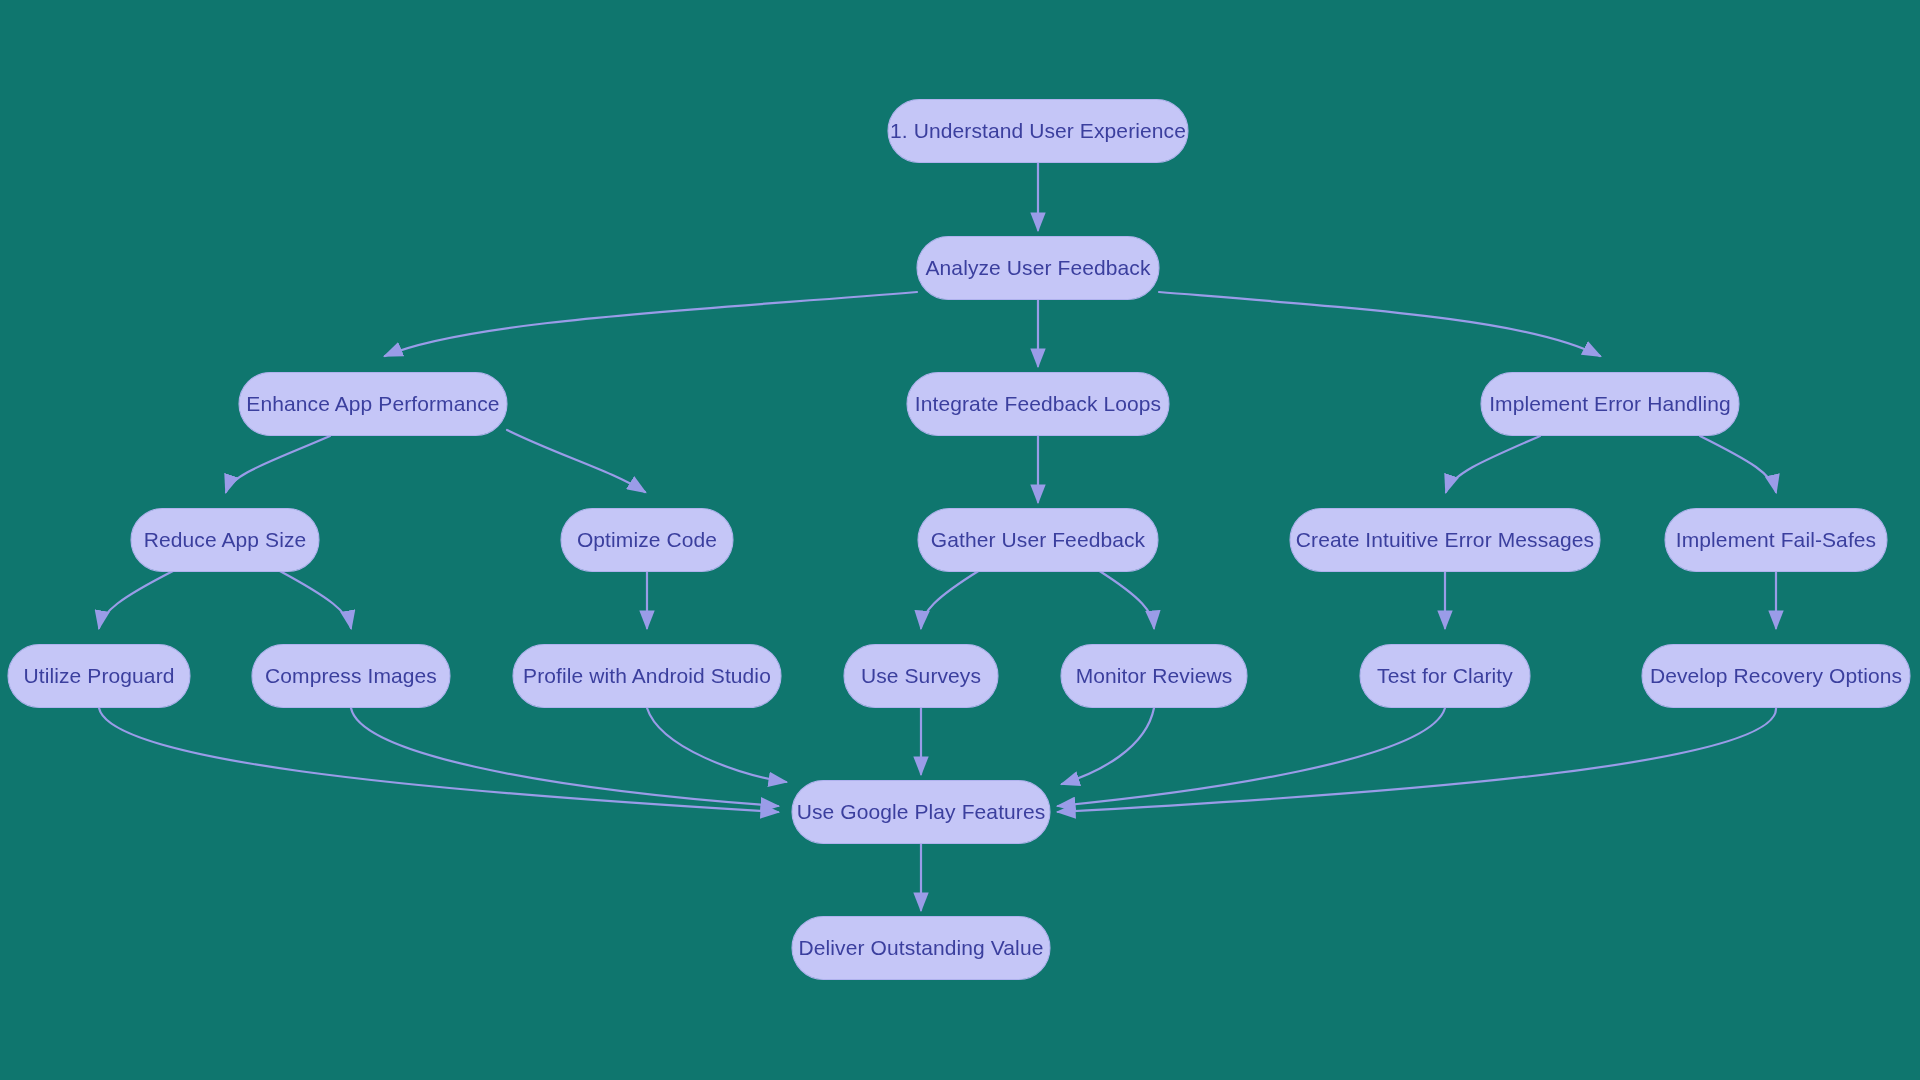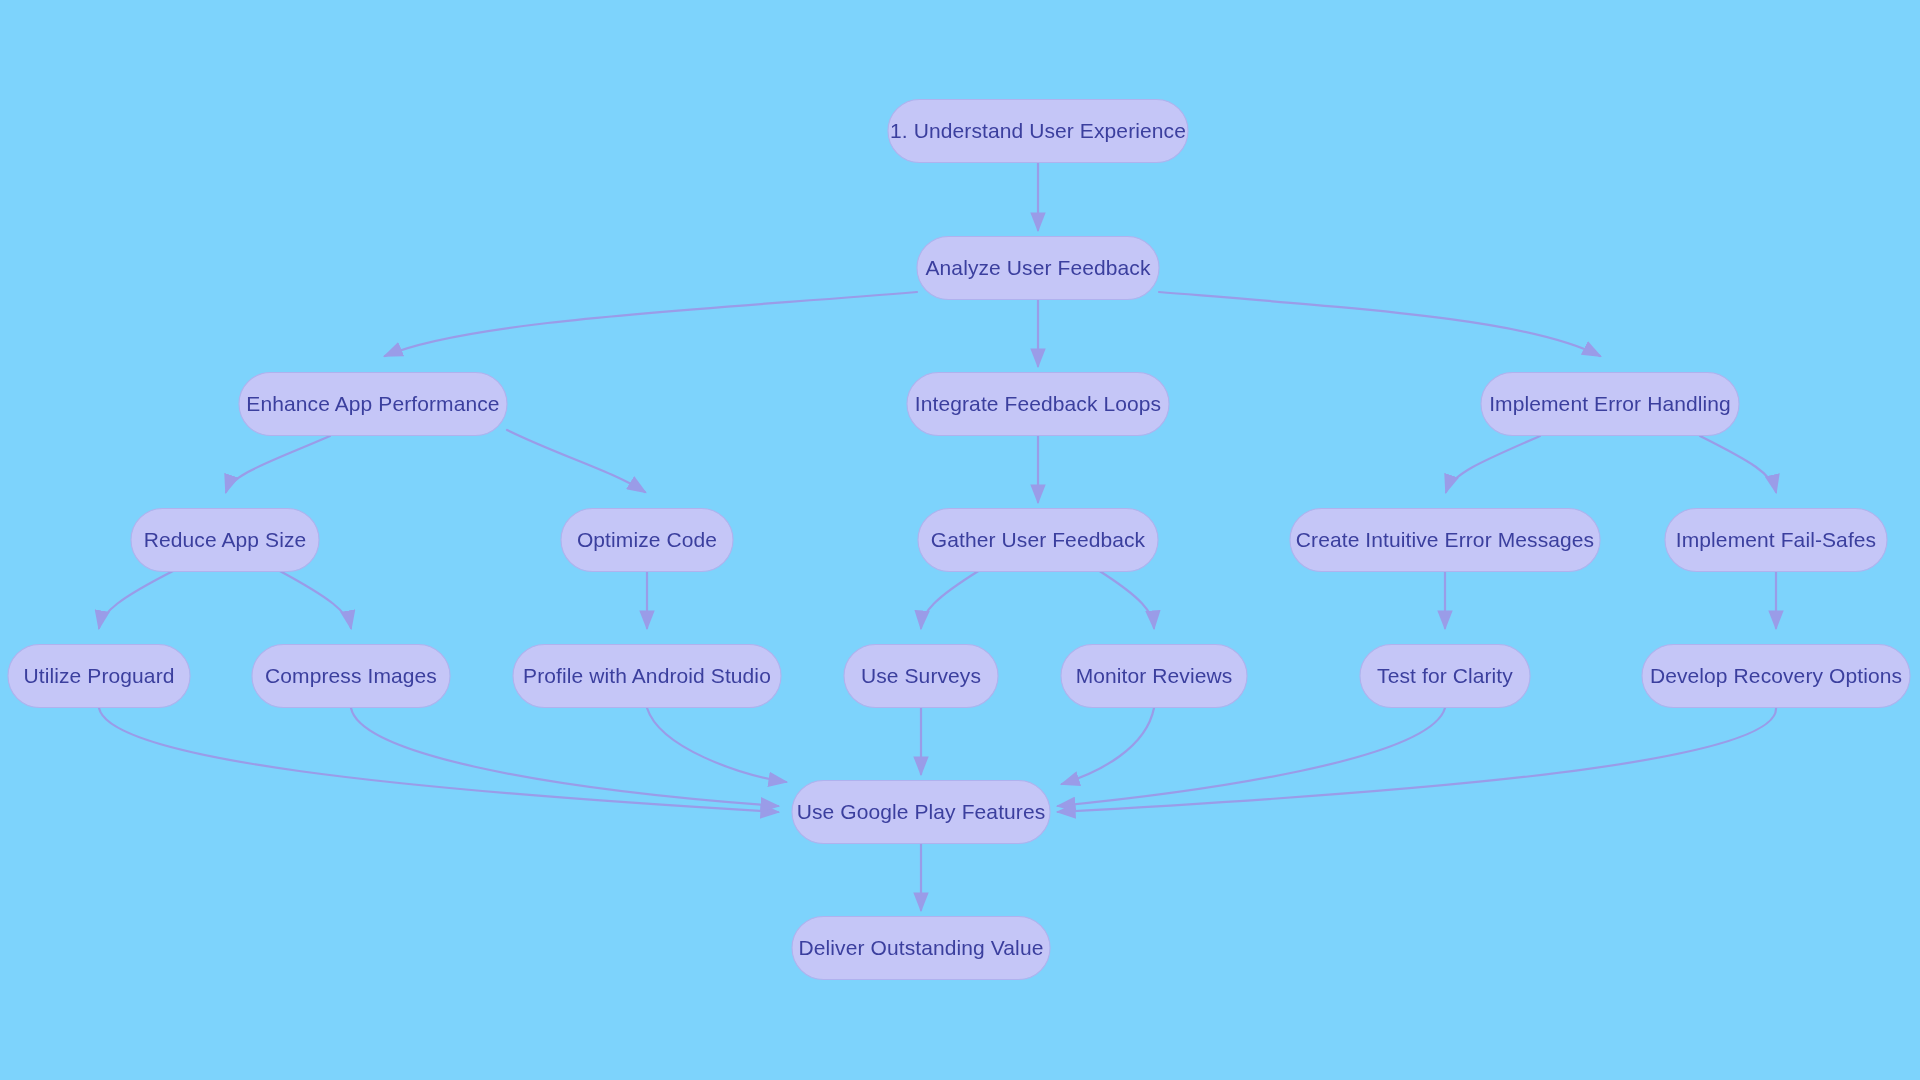--- a/index.html
+++ b/index.html
@@ -37,21 +37,21 @@
   }
   .edge-path {
     fill: none;
     stroke-width: 2.2px;
     stroke-linecap: round;
   }
 </style>
 </head>
 <body>
 
-<div id="flowchart-root" style="background: #7dd3fc;">
+<div id="flowchart-root" style="background: #0f766e;">
   <svg id="flow-svg" viewBox="0 0 1920 1080">
     <defs>
       <marker id="arrowhead" markerWidth="9" markerHeight="7" refX="8" refY="3.5" orient="auto" markerUnits="strokeWidth">
         <polygon id="arrowhead-poly" points="0 0, 9 3.5, 0 7" fill="#9a9ce8"></polygon>
       </marker>
     </defs>
     <g id="edges-layer">
         <path class="edge-path" d="M 1038 163 L 1038 230" stroke="#9a9ce8" marker-end="url(#arrowhead)"></path>
         <path class="edge-path" d="M 917 292 C 700 310, 470 320, 385 356" stroke="#9a9ce8" marker-end="url(#arrowhead)"></path>
         <path class="edge-path" d="M 1038 300 L 1038 366" stroke="#9a9ce8" marker-end="url(#arrowhead)"></path>

